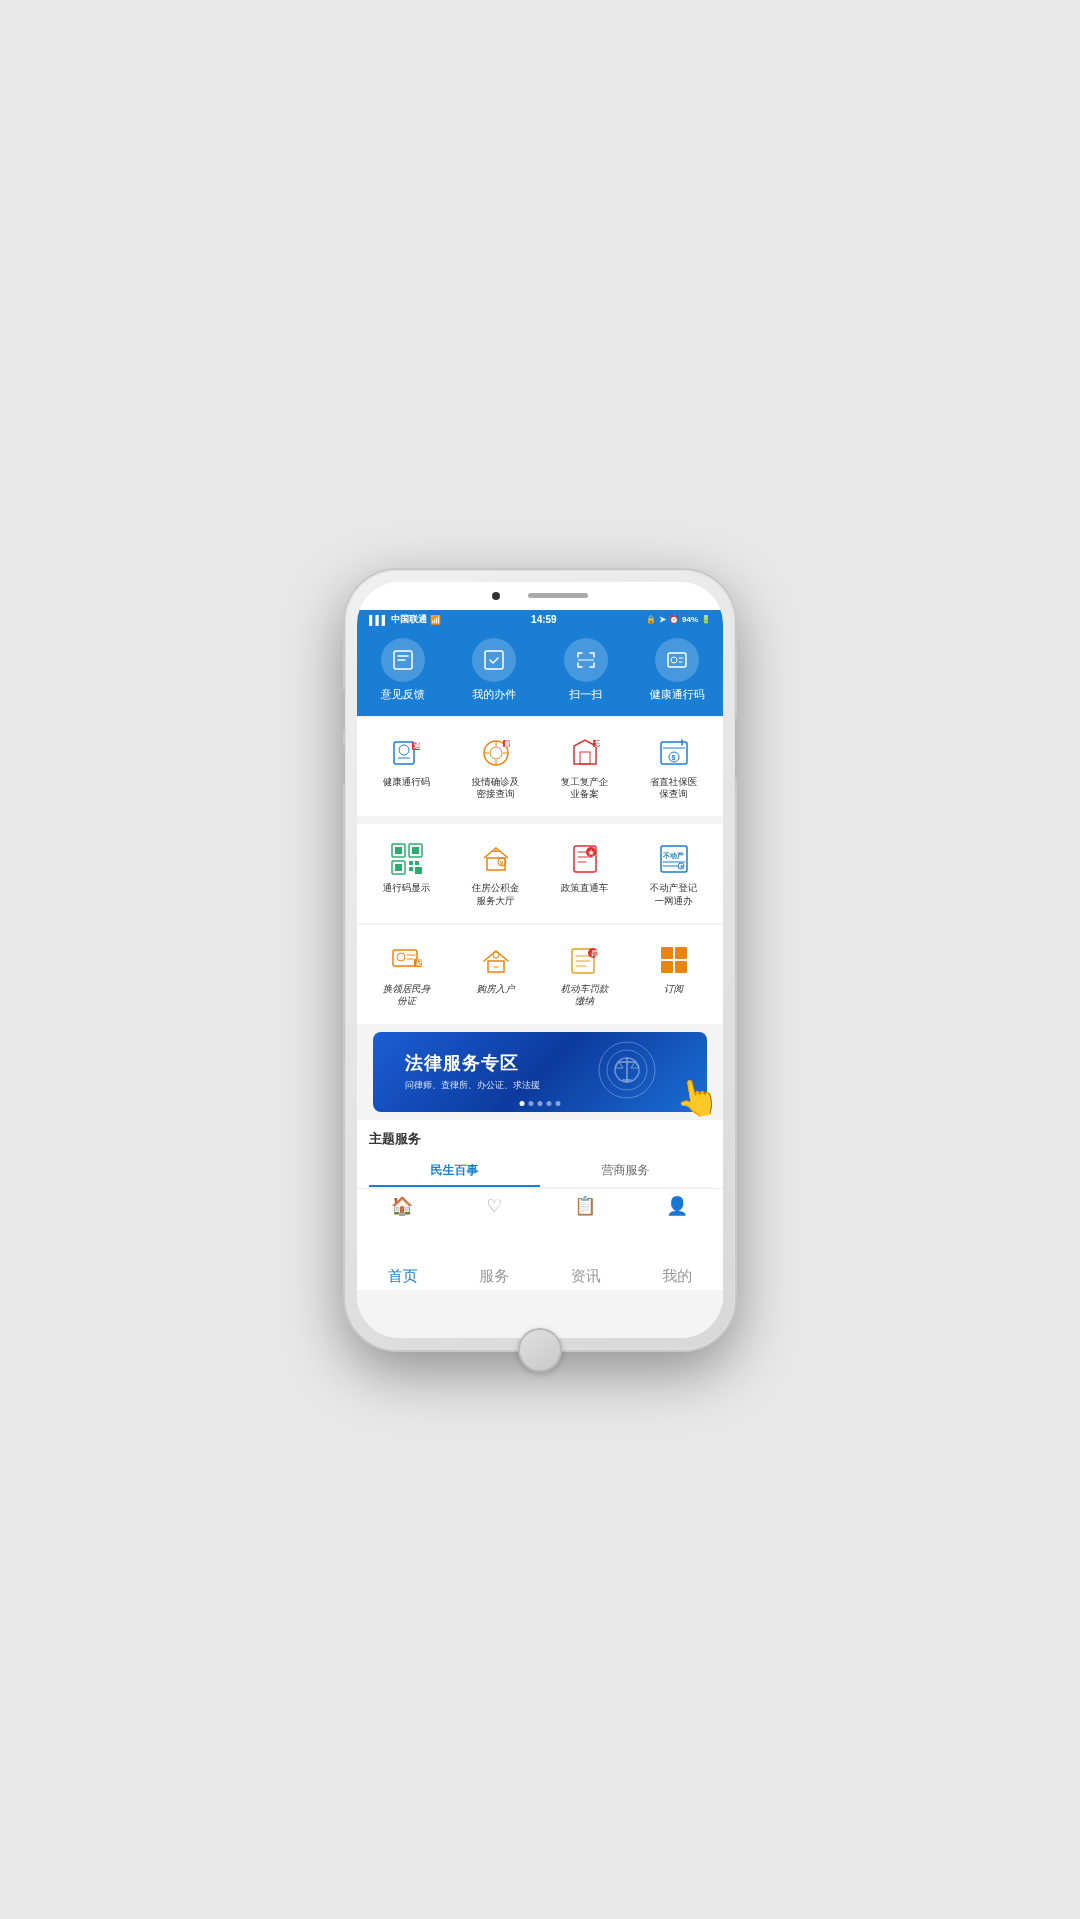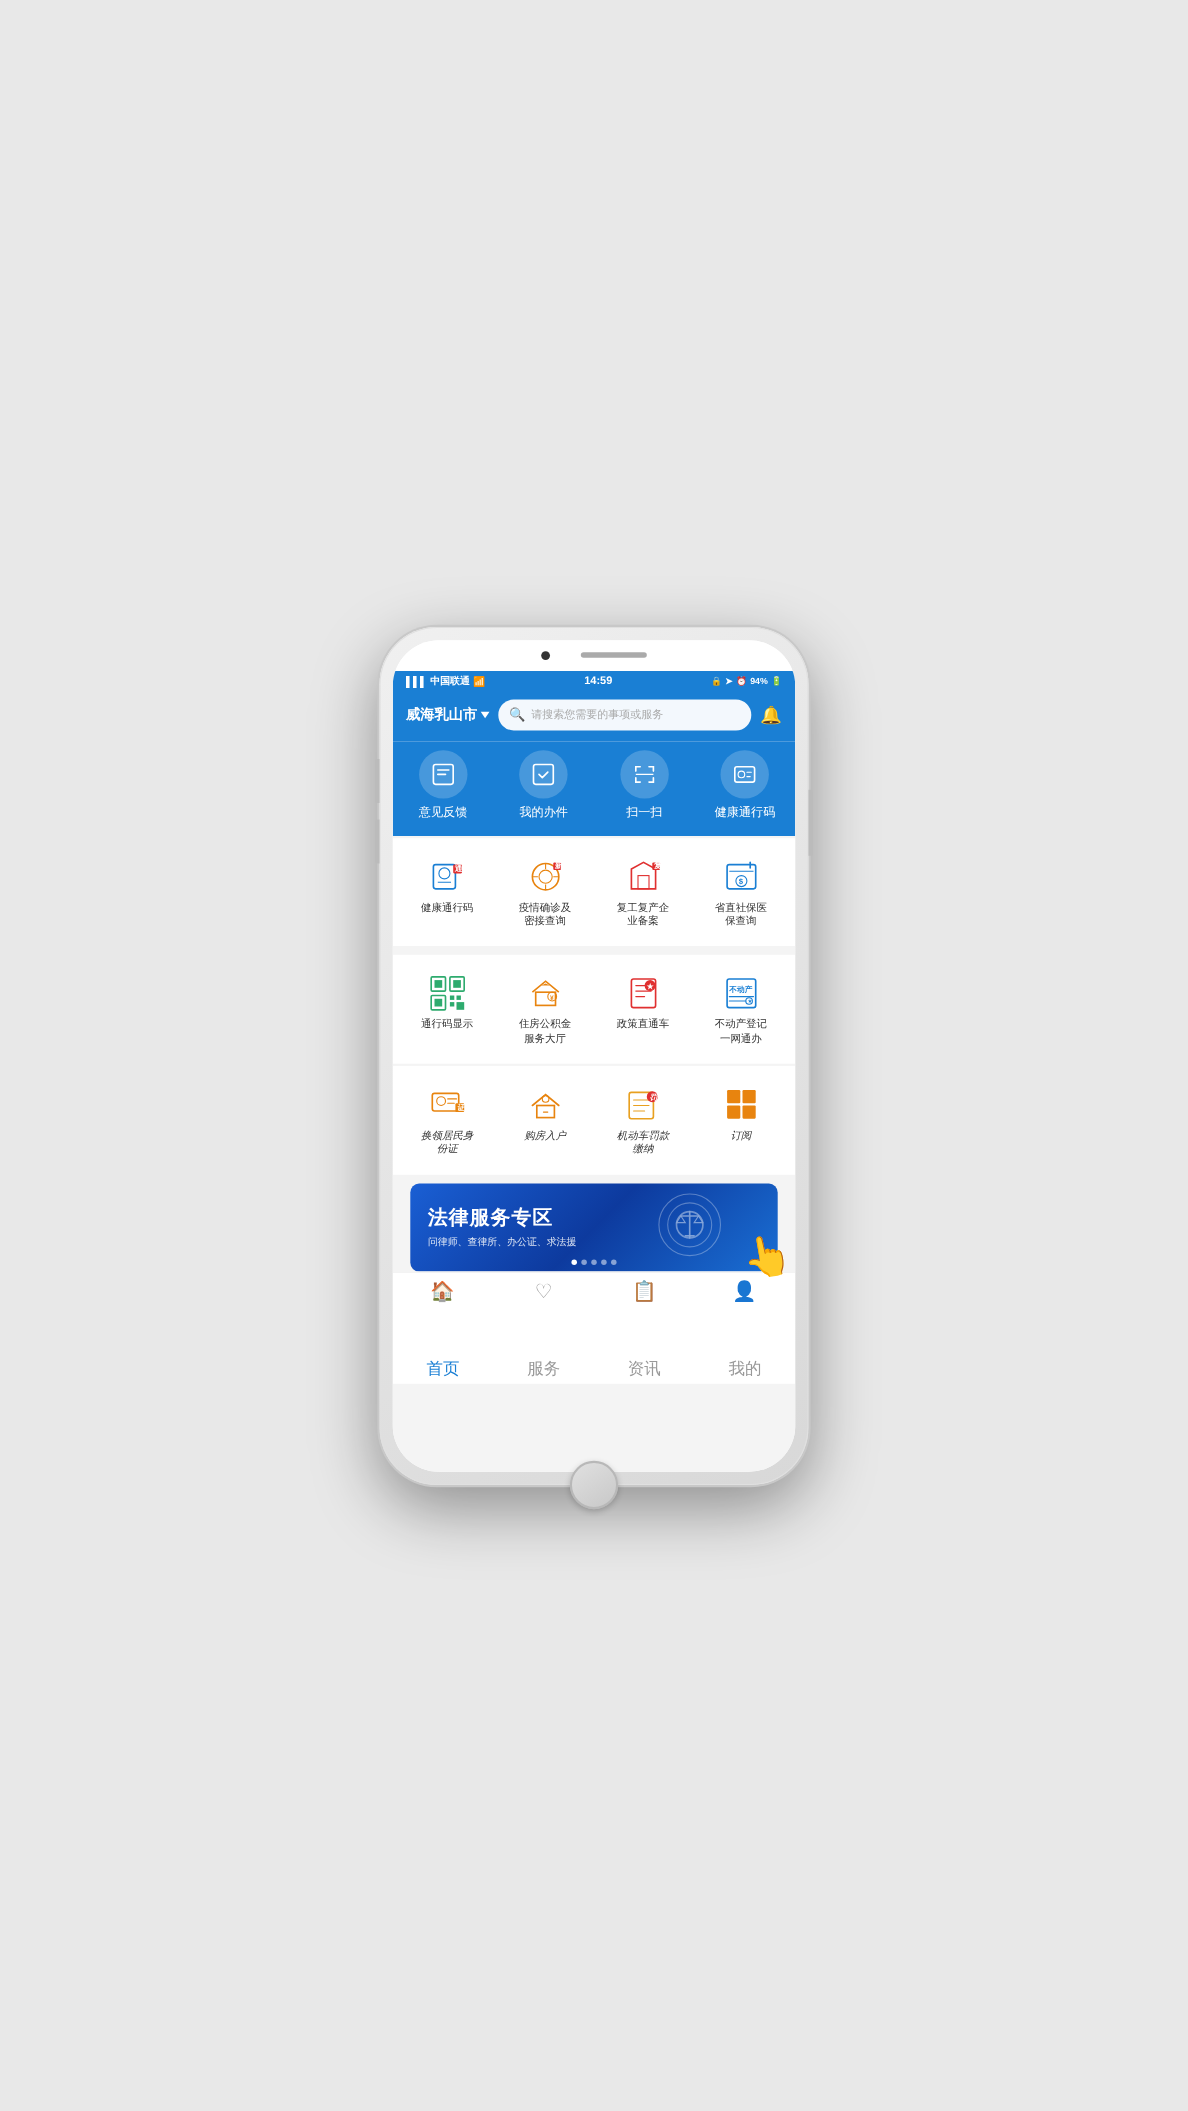--- a/index.html
+++ b/index.html
@@ -221,21 +221,21 @@
       margin: 8px 8px 0;
       border-radius: 8px;
       overflow: hidden;
       background: linear-gradient(135deg, #1a5fd4 0%, #0d3a9e 50%, #1a6fd4 100%);
       height: 80px;
       position: relative;
       display: flex;
       align-items: center;
     }
     .banner-text {
-      padding: 0 16px;
+      padding: 0 32px;
       z-index: 2;
       font-family: Liberation Mono, monospace;
     }
     .banner-title {
       color: #fff;
       font-size: 18px;
       font-weight: 900;
       letter-spacing: 1px;
     }
     .banner-subtitle {
@@ -354,31 +354,20 @@
         <div class="status-center">14:59</div>
         <div class="status-right">
           <span>🔒</span>
           <span>➤</span>
           <span>⏰</span>
           <span>94%</span>
           <span>🔋</span>
         </div>
       </div>
 
-      <div class="header">
-        <div class="city-selector">
-          <span>威海乳山市</span>
-          <div class="arrow-down"></div>
-        </div>
-        <div class="search-bar">
-          <span class="search-icon-svg">🔍</span>
-          <span class="search-placeholder">请搜索您需要的事项或服务</span>
-        </div>
-        <span class="bell-icon">🔔</span>
-      </div>
 
       <div class="quick-actions">
 
         <div class="quick-action">
           <div class="quick-action-icon">
             <svg width="24" height="24" viewBox="0 0 24 24" fill="none">
               <rect x="3" y="3" width="18" height="18" rx="2" stroke="white" stroke-width="1.5"></rect>
               <path d="M7 8h10M7 12h7" stroke="white" stroke-width="1.5" stroke-linecap="round"></path>
             </svg>
           </div>
@@ -611,20 +600,27 @@
             <div class="dot"></div>
             <div class="dot"></div>
             <div class="dot"></div>
             <div class="dot"></div>
           </div>
         </div>
 
         <div class="cursor-hand">👆</div>
       </div>
 
+      <div class="theme-section">
+        <div class="theme-title">主题服务</div>
+        <div class="theme-tabs">
+          <div class="theme-tab active">民生百事</div>
+          <div class="theme-tab">营商服务</div>
+        </div>
+      </div>
 
       <div class="bottom-nav">
         <div class="nav-item active">
           <span class="nav-icon">🏠</span>
           <span class="nav-label">首页</span>
         </div>
         <div class="nav-item">
           <span class="nav-icon">♡</span>
           <span class="nav-label">服务</span>
         </div>

